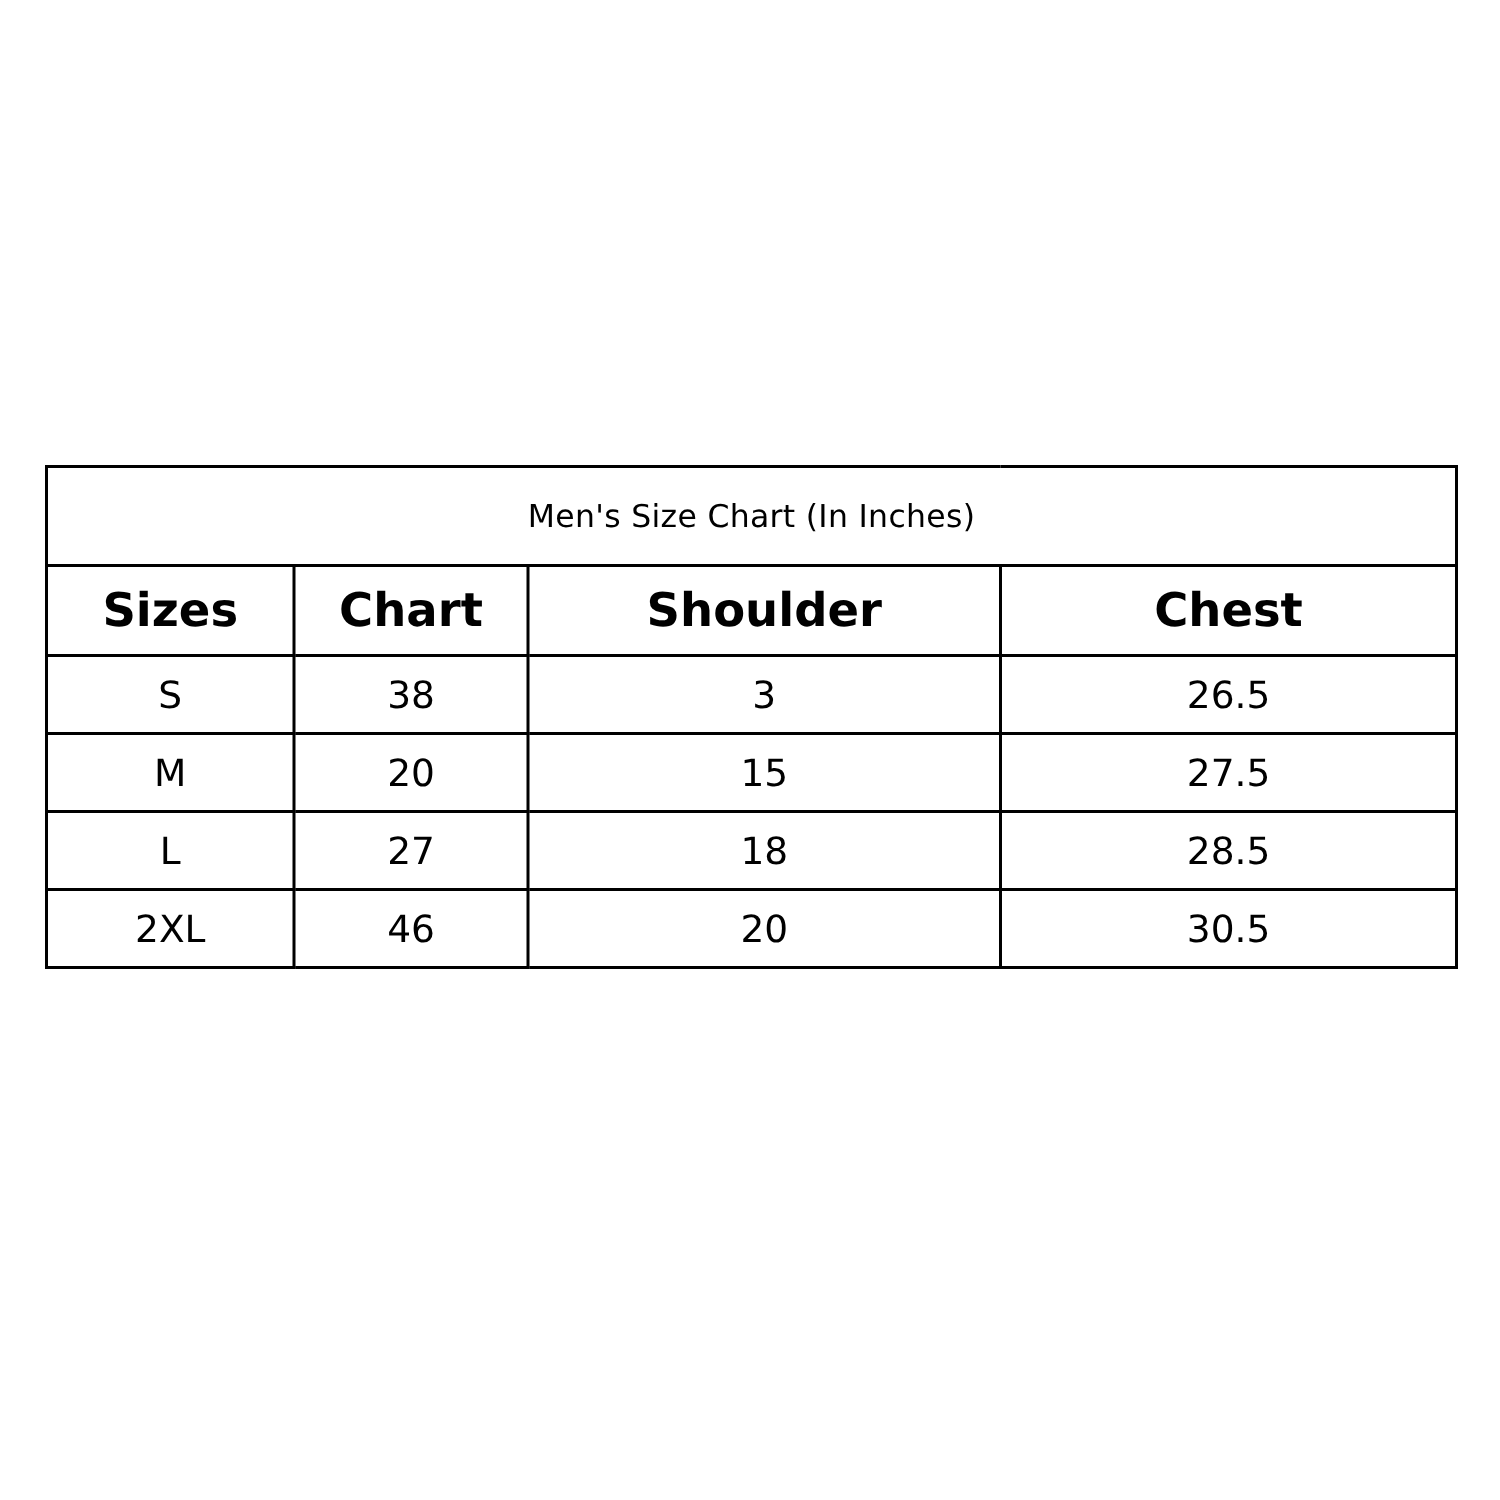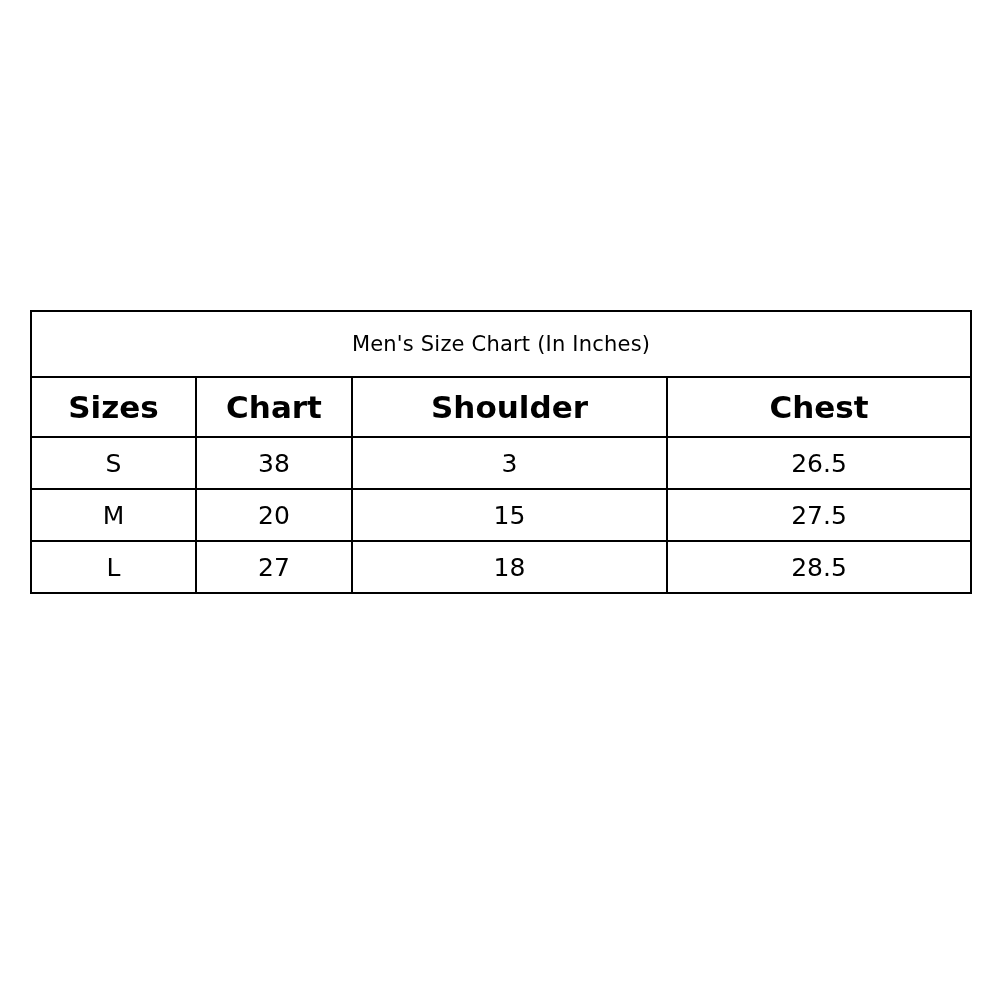--- a/index.html
+++ b/index.html
@@ -89,15 +89,21 @@
         <td>20</td>
         <td>15</td>
         <td>27.5</td>
       </tr>
       <tr class="data-row">
         <td>L</td>
         <td>27</td>
         <td>18</td>
         <td>28.5</td>
       </tr>
+      <tr class="data-row">
+        <td>2XL</td>
+        <td>46</td>
+        <td>20</td>
+        <td>30.5</td>
+      </tr>
     </tbody>
   </table>
 </div>
 
 </body></html>

